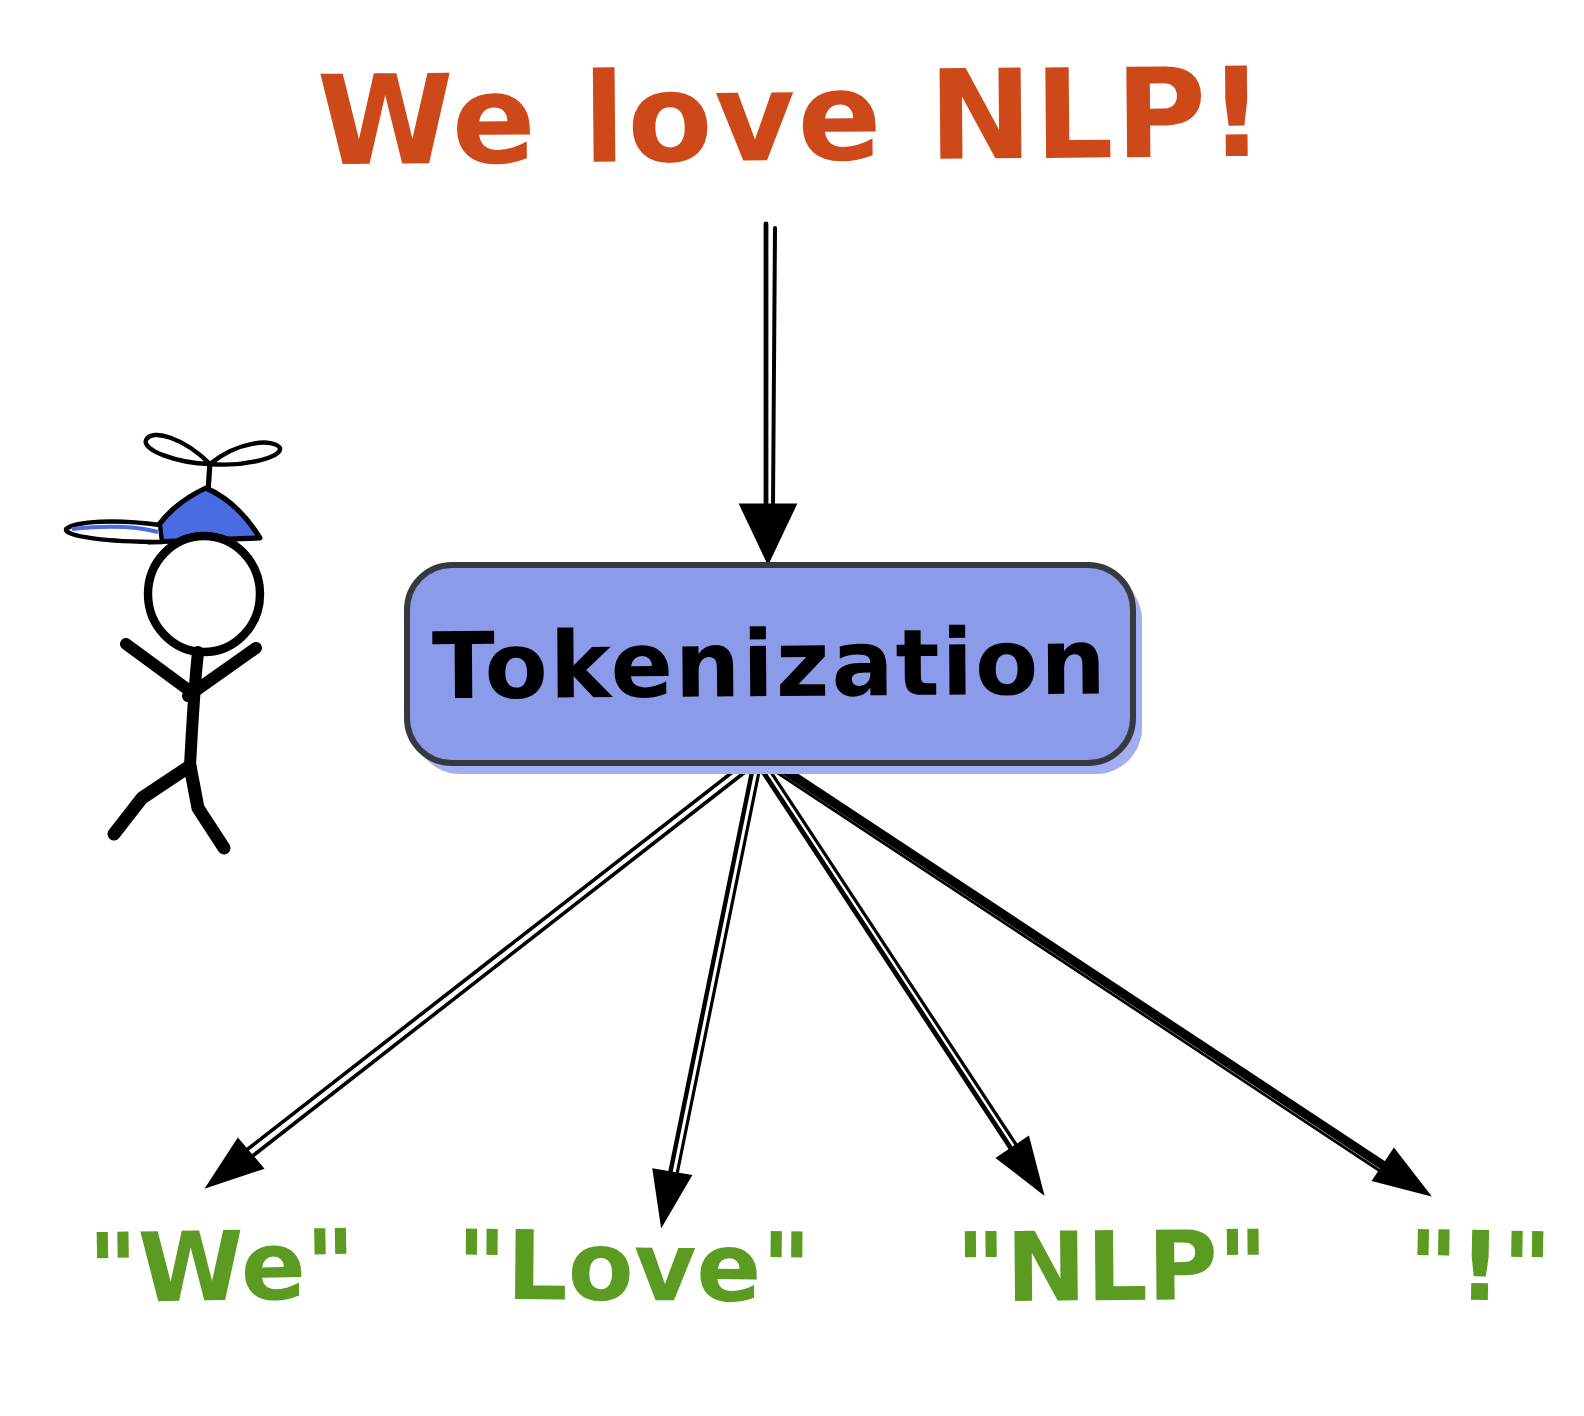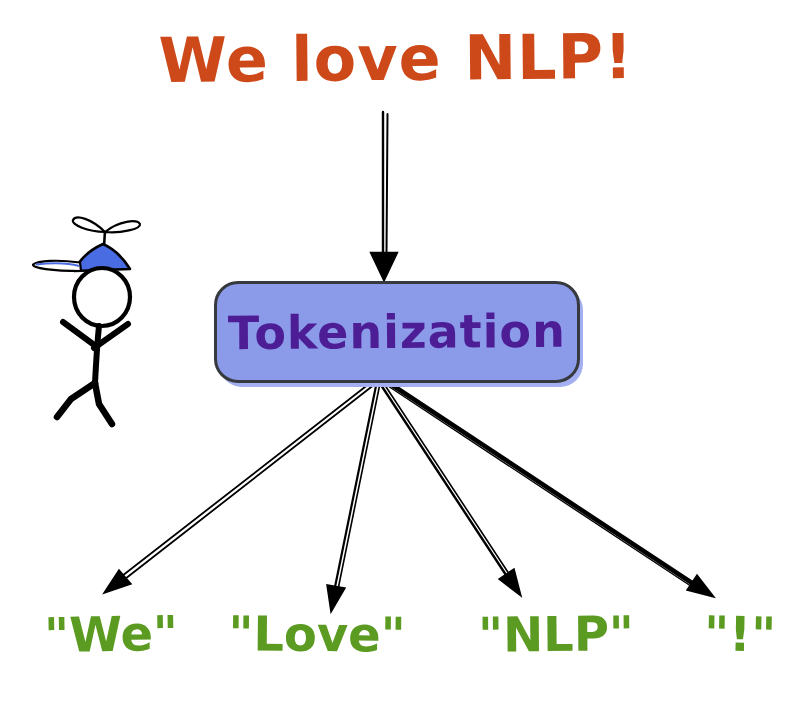--- a/index.html
+++ b/index.html
@@ -128,21 +128,21 @@
       </g>
       <ellipse cx="102" cy="297" rx="28" ry="29" fill="#ffffff" stroke-width="4.2"></ellipse>
       <path d="M99,326 C97,345 96,364 95,383" fill="none" stroke-width="6" stroke-linecap="round"></path>
       <path d="M63,322 L97,347" fill="none" stroke-width="6" stroke-linecap="round"></path>
       <path d="M128,324 L94,348" fill="none" stroke-width="6" stroke-linecap="round"></path>
       <path d="M95,383 L71,399 L57,417" fill="none" stroke-width="6.5" stroke-linecap="round" stroke-linejoin="round"></path>
       <path d="M95,383 L99,404 L112,424" fill="none" stroke-width="6.5" stroke-linecap="round" stroke-linejoin="round"></path>
     </g>
   </svg>
 
-  <div class="process-box" style="background: rgb(139, 154, 233); border-color: rgb(54, 57, 62); color: #4c1d95; margin-left: 12px; --shadow: #a3aff0;">
+  <div class="process-box" style="background: rgb(139, 154, 233); border-color: rgb(54, 57, 62); color: #000000; --shadow: #a3aff0;">
     <span class="box-label">Tokenization</span>
   </div>
 
   <div class="tokens" style="color: rgb(91, 155, 34);">
     <span class="token token-1">"We"</span>
     <span class="token token-2">"Love"</span>
     <span class="token token-3">"NLP"</span>
     <span class="token token-4">"!"</span>
   </div>
 

